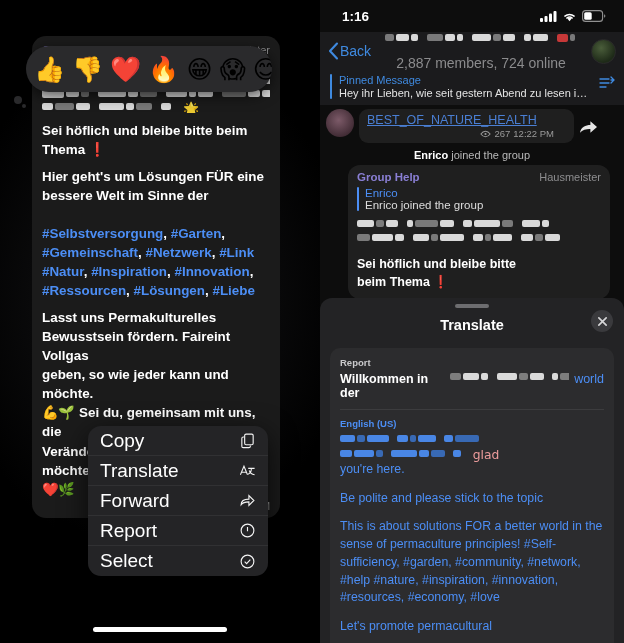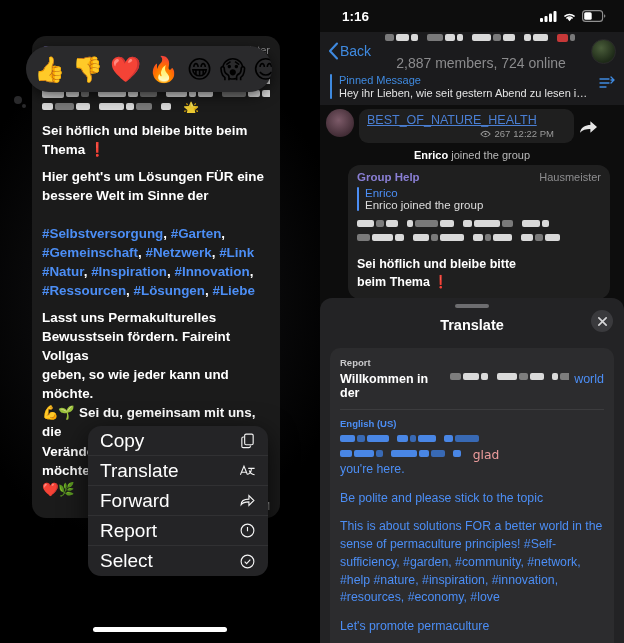--- a/index.html
+++ b/index.html
@@ -474,21 +474,21 @@
             <span class="scr-row" style="height:15px">
               <span style="width:12px;background:#4c8ef5"></span><span style="width:20px;background:#4c8ef5"></span><span style="width:7px;background:#3a6fc0"></span>
               <span style="width:26px;background:#4c8ef5"></span><span style="width:10px;background:#4c8ef5"></span><span style="width:14px;background:#3a6fc0"></span>
               <span style="width:8px;background:#4c8ef5"></span>
               <span style="background:none;width:auto;height:auto;margin:0 0 0 4px;color:#fca5a5;font-size:12.3px">glad</span>
             </span>
           </div>
           <p style="margin-top:-1px">you're here.</p>
           <p>Be polite and please stick to the topic</p>
           <p>This is about solutions FOR a better world in the sense of permaculture principles! #Self-sufficiency, #garden, #community, #network, #help #nature, #inspiration, #innovation, #resources, #economy, #love</p>
-          <p>Let's promote permaculture</p>
+          <p>Let's promote permacultural</p>
         </div>
       </div>
     </div>
 
     <div class="home-bar right-hb" style="transform:translateX(-50%);bottom:8px;"></div>
   </div>
 
 </div>
 
 </body></html>

